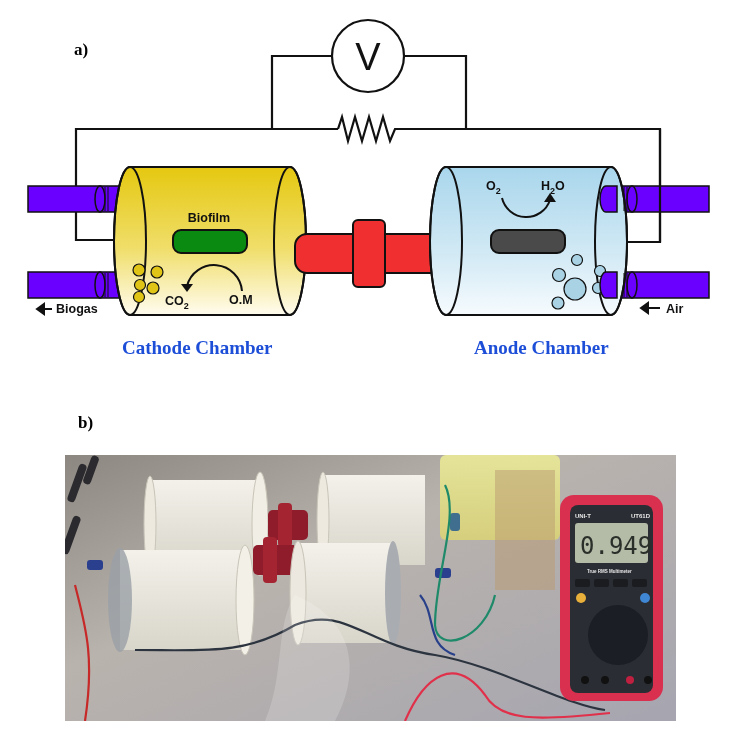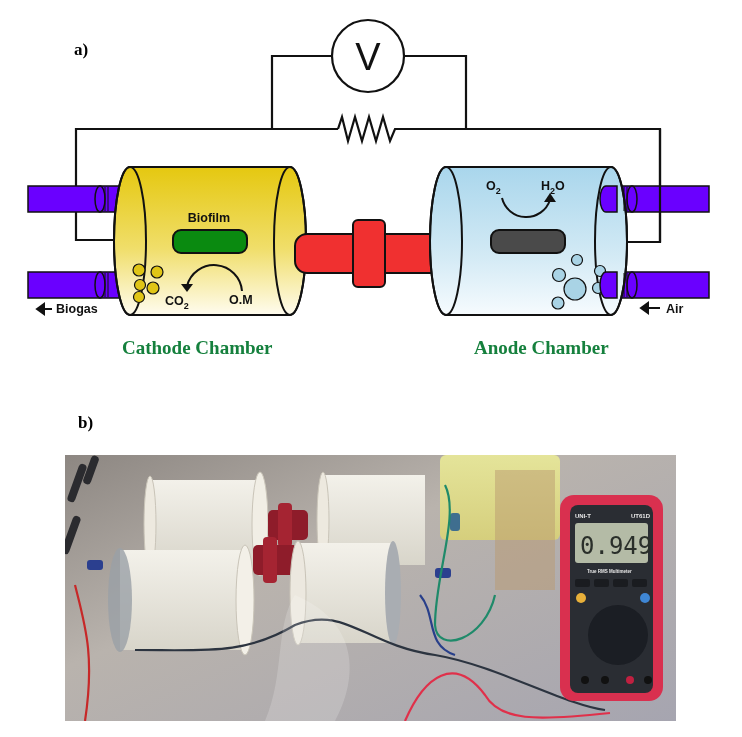--- a/index.html
+++ b/index.html
@@ -3,21 +3,21 @@
 <meta charset="utf-8">
 <style>
   html, body { margin: 0; padding: 0; background: #ffffff; }
   body { width: 742px; height: 737px; position: relative; overflow: hidden;
          font-family: "Liberation Sans", sans-serif; }
   .panel-label { position: absolute; font-family: "Liberation Serif", serif;
                  font-weight: bold; font-size: 17px; color: #000; }
   #label-a { left: 74px; top: 40px; }
   #label-b { left: 78px; top: 413px; }
   .chamber-title { position: absolute; font-family: "Liberation Serif", serif;
-                   font-weight: bold; font-size: 19px; color: #15803d; white-space: nowrap; }
+                   font-weight: bold; font-size: 19px; color: #1d4ed8; white-space: nowrap; }
   #cathode-title { left: 122px; top: 337px; }
   #anode-title { left: 462px; top: 337px; margin-left: 12px; }
   #diagram-svg { position: absolute; left: 0; top: 0; }
   .svg-text { font-family: "Liberation Sans", sans-serif; font-weight: bold; fill: #111; }
   #photo { position: absolute; left: 65px; top: 455px; width: 696px; height: 266px; overflow: hidden; text-align: right; }
   #photo svg { display: block; }
   .lcd-text { font-family: "DejaVu Sans Mono", monospace; fill: #2a2f2a; }
   .meter-small { font-family: "Liberation Sans", sans-serif; fill: #e8e8e8; font-weight: bold; }
 </style>
 </head>

